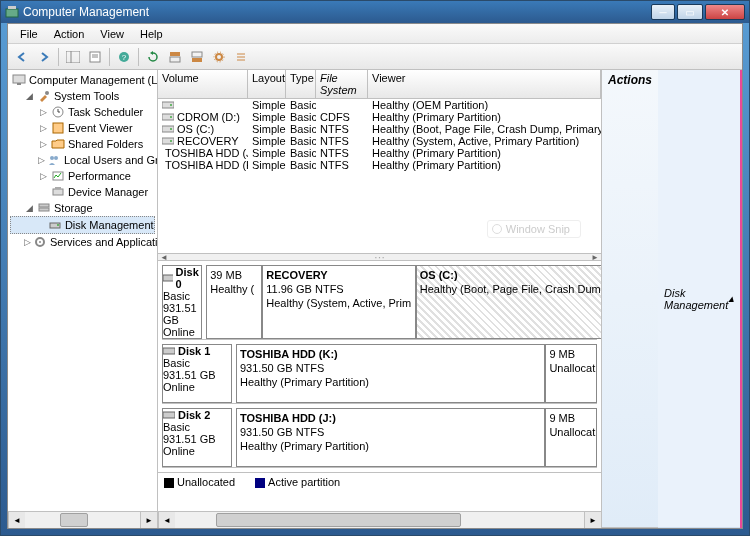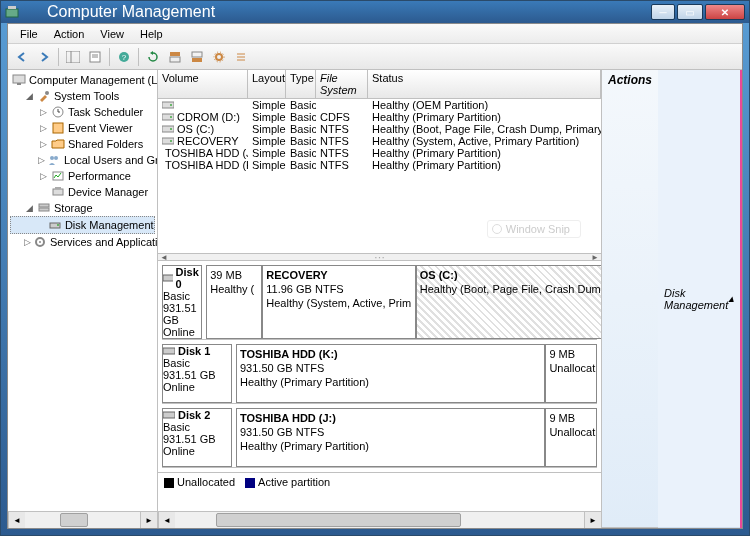--- a/index.html
+++ b/index.html
@@ -1,20 +1,20 @@
 <!DOCTYPE html>
 <html><head>
 <meta charset="utf-8">
 <style>
 * { box-sizing: border-box; margin: 0; padding: 0; }
 body { font-family: "Segoe UI", Tahoma, sans-serif; font-size: 11px; background: #000; width: 750px; height: 536px; overflow: hidden; }
 .window { width: 750px; height: 536px; background: linear-gradient(to bottom, #5a9ed6, #2c5a8f); border: 1px solid #2a4a6a; display: flex; flex-direction: column; }
 .titlebar { height: 22px; background: linear-gradient(to bottom, #3a7ab8, #2c5a8f); display: flex; align-items: center; color: #fff; padding: 0 4px; }
 .titlebar-icon { width: 14px; height: 14px; margin-right: 4px; }
-.title-text { flex: 1; font-size: 16px; margin-left: 24px; }
+.title-text { flex: 1; font-size: 12px; }
 .win-btns { display: flex; gap: 2px; }
 .win-btn { width: 26px; height: 16px; border: 1px solid #1a3a5a; background: linear-gradient(to bottom, #e8f0f8, #c0d4e8); border-radius: 2px; font-size: 10px; display: flex; align-items: center; justify-content: center; cursor: pointer; }
 .win-btn.min { width: 24px; }
 .win-btn.close { background: linear-gradient(to bottom, #e88, #c44); color: #fff; width: 40px; font-weight: bold; }
 .inner { flex: 1; background: #fff; margin: 0 6px 6px 6px; border: 1px solid #8a8a8a; display: flex; flex-direction: column; overflow: hidden; }
 .menubar { height: 20px; background: linear-gradient(to bottom, #fafafa, #ececec); border-bottom: 1px solid #d0d0d0; display: flex; align-items: center; padding: 0 4px; }
 .menu-item { padding: 2px 8px; cursor: pointer; }
 .toolbar { height: 26px; background: linear-gradient(to bottom, #fafafa, #e8e8e8); border-bottom: 1px solid #c0c0c0; display: flex; align-items: center; padding: 0 4px; gap: 2px; }
 .tb-btn { width: 20px; height: 20px; display: flex; align-items: center; justify-content: center; cursor: pointer; border: 1px solid transparent; }
 .tb-sep { width: 1px; height: 18px; background: #c0c0c0; margin: 0 2px; }
@@ -48,21 +48,21 @@
 .disk-pane { flex: 1.5; overflow-y: auto; overflow-x: hidden; background: #fff; }
 .disk-row { display: flex; border-bottom: 1px solid #c0c0c0; margin: 4px; min-height: 60px; }
 .disk-info { width: 70px; border: 1px solid #888; padding: 0; font-size: 11px; }
 .disk-info .dn { font-weight: bold; display: flex; align-items: center; gap: 3px; }
 .disk-parts { flex: 1; display: flex; margin-left: 4px; }
 .part { border: 1px solid #888; display: flex; flex-direction: row; overflow: hidden; }
 .part-head { height: 10px; background: #000080; }
 .part-head.unalloc { background: #000; }
 .part-body { flex: 1; padding: 3px; font-size: 11px; line-height: 1.25; white-space: nowrap; overflow: hidden; }
 .part-body.hatch { background: repeating-linear-gradient(45deg, #fff, #fff 3px, #e0e0e0 3px, #e0e0e0 5px); }
-.legend { height: 18px; border-top: 1px solid #c0c0c0; display: flex; align-items: center; padding: 0 6px; gap: 10px; font-size: 11px; }
+.legend { height: 18px; border-top: 1px solid #c0c0c0; display: flex; align-items: center; padding: 0 6px; gap: 20px; font-size: 11px; }
 .lg-sw { width: 10px; height: 10px; display: inline-block; margin-right: 3px; vertical-align: middle; }
 .actions-pane { width: 140px; background: #ec4899; display: flex; flex-direction: row; font-style: italic; }
 .act-hdr { background: linear-gradient(to bottom, #f4f8fc, #e0ecf8); border-bottom: 1px solid #c0c0c0; padding: 3px 6px; font-weight: bold; font-size: 12px; }
 .act-sub { background: #eaf2fb; padding: 3px 6px; font-size: 11px; display: flex; justify-content: space-between; align-items: center; border-bottom: 1px solid #d0e0f0; }
 .act-item { padding: 4px 6px 4px 20px; font-size: 11px; display: flex; justify-content: space-between; cursor: pointer; }
 .scroll-bottom { height: 17px; background: #f0f0f0; border-top: 1px solid #c0c0c0; display: flex; }
 .sb-track { flex: 1; position: relative; }
 .sb-thumb { position: absolute; left: 30%; width: 25%; top: 1px; bottom: 1px; background: #d0d0d0; border: 1px solid #a0a0a0; border-radius: 2px; }
 .sb-btn { width: 17px; background: #e8e8e8; border-left: 1px solid #c0c0c0; display: flex; align-items: center; justify-content: center; font-size: 8px; }
 svg { display: block; }
@@ -280,21 +280,21 @@
           </div>
       </div>
 
       <div class="center-pane">
         <div class="vol-table">
           <div class="vol-header">
             <div class="vh-cell vh-vol">Volume</div>
             <div class="vh-cell vh-layout">Layout</div>
             <div class="vh-cell vh-type">Type</div>
             <div class="vh-cell vh-fs">File System</div>
-            <div class="vh-cell vh-status">Status</div>
+            <div class="vh-cell vh-status">Viewer</div>
           </div>
           <div id="vol-rows">
               <div class="vol-row">
     <div class="vr-cell vr-vol">
                   <svg width="12" height="10">
                     <rect x="0" y="2" width="12" height="6" fill="#ddd" stroke="#888"></rect>
                     <circle cx="9" cy="5" r="1" fill="#4a4"></circle>
                   </svg>
                   <span></span>
                 </div>

